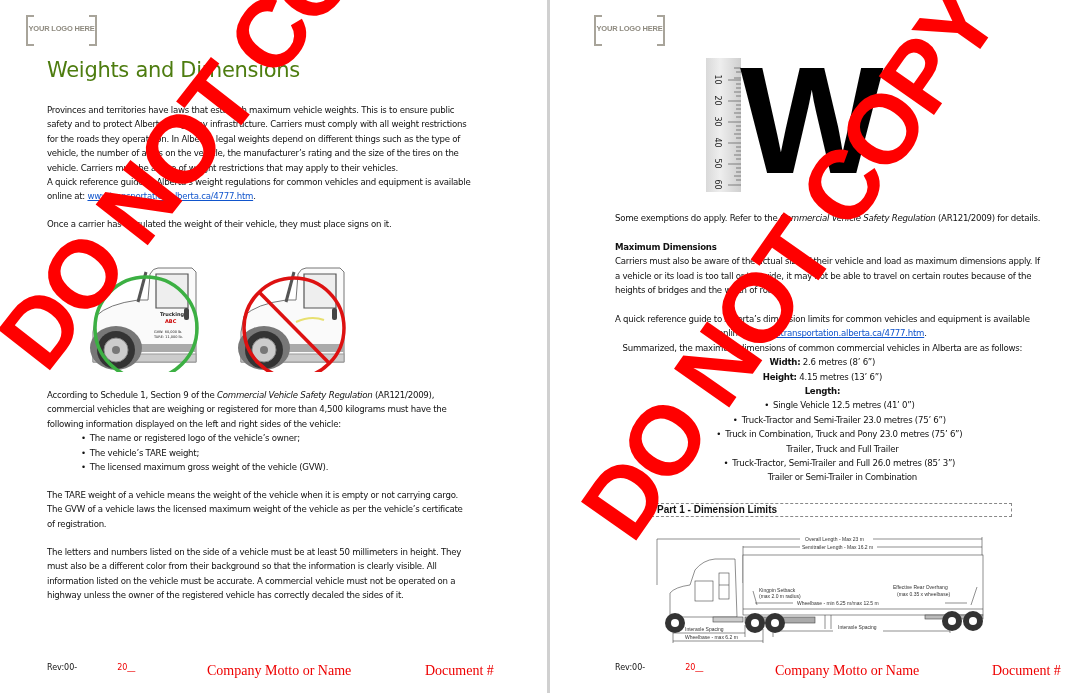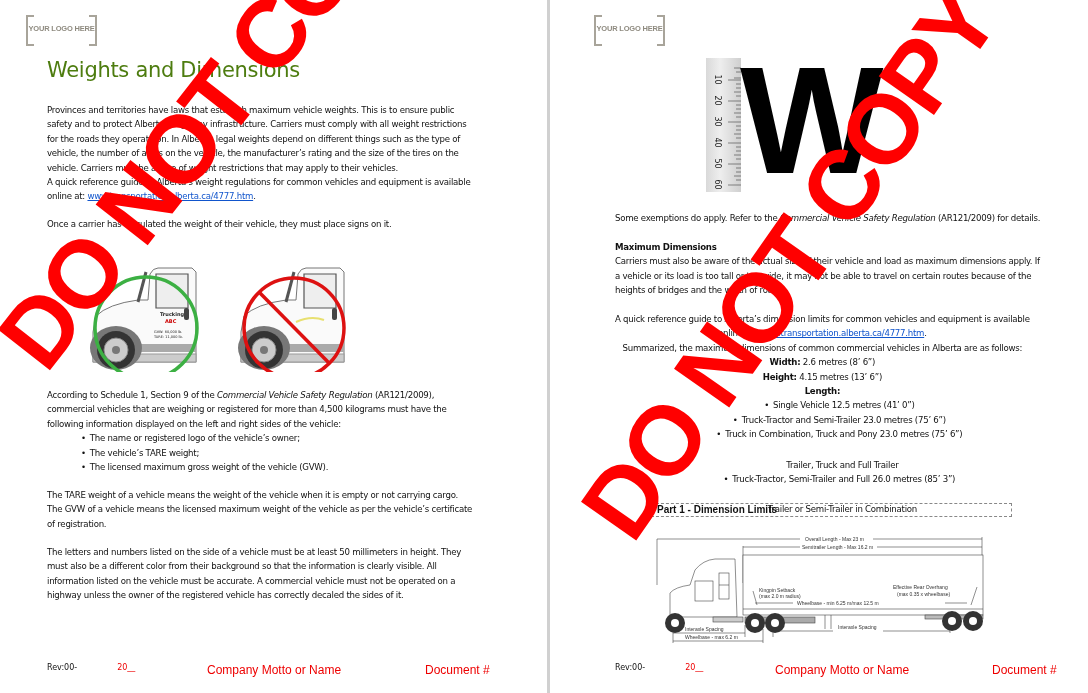--- a/index.html
+++ b/index.html
@@ -21,26 +21,26 @@
   .title { position: absolute; left: 47px; top: 58px; font-size: 21px; color: #4d7c0f; font-family: "DejaVu Sans", sans-serif; font-weight: normal; letter-spacing: -0.3px; }
 
   .text { position: absolute; font-size: 8.6px; line-height: 14.4px; color: #111; font-family: "DejaVu Sans", sans-serif; letter-spacing: -0.25px; }
   .text p { white-space: nowrap; }
   .bold { font-weight: bold; }
   .ital { font-style: italic; }
   .link { color: #1155cc; text-decoration: underline; }
   .bullets { padding-left: 34px; }
   .bullets li { list-style: none; white-space: nowrap; }
   .bullets li::before { content: "\2022"; margin-right: 4px; }
-  .indent2 { padding-left: 40px; margin-top: 16px; }
+  .indent2 { padding-left: 40px; }
 
   .footer { position: absolute; top: 663px; font-size: 9.5px; }
   .foot-rev { font-family: "DejaVu Sans", sans-serif; font-size: 8px; color: #111; }
   .foot-rev .red { color: #e00; margin-left: 40px; }
-  .foot-mid, .foot-doc { font-family: Liberation Sans, sans-serif; color: #e00; font-size: 12px; }
+  .foot-mid, .foot-doc { font-family: Liberation Serif, serif; color: #e00; font-size: 14px; }
 
   
   .truck-figure { position: absolute; }
   .diagram { position: absolute; }
 
   
   .ruler { position: absolute; left: 706px; top: 58px; width: 35px; height: 134px; background: linear-gradient(90deg,#d9d9d9,#eeeeee 40%,#cfcfcf); }
   .big-w { position: absolute; left: 740px; top: 44px; font-family: "Liberation Sans", sans-serif; font-weight: bold; font-size: 152px; line-height: 152px; color: #000; letter-spacing: -6px; }
 
   .watermark { position: absolute; pointer-events: none; color: #ff0000; font-family: "Liberation Sans", sans-serif; font-weight: bold; white-space: nowrap; }
@@ -119,21 +119,21 @@
     <p>following information displayed on the left and right sides of the vehicle:</p>
     <ul class="bullets">
       <li>The name or registered logo of the vehicle’s owner;</li>
       <li>The vehicle’s TARE weight;</li>
       <li>The licensed maximum gross weight of the vehicle (GVW).</li>
     </ul>
   </div>
 
   <div class="text" style="left:47px; top:488px;">
     <p>The TARE weight of a vehicle means the weight of the vehicle when it is empty or not carrying cargo.</p>
-    <p>The GVW of a vehicle means the licensed maximum weight of the vehicle as per the vehicle’s certificate</p>
+    <p>The GVW of a vehicle laws the licensed maximum weight of the vehicle as per the vehicle’s certificate</p>
     <p>of registration.</p>
   </div>
 
   <div class="text" style="left:47px; top:545px;">
     <p>The letters and numbers listed on the side of a vehicle must be at least 50 millimeters in height. They</p>
     <p>must also be a different color from their background so that the information is clearly visible. All</p>
     <p>information listed on the vehicle must be accurate.  A commercial vehicle must not be operated on a</p>
     <p>highway unless the owner of the registered vehicle has correctly decaled the sides of it.</p>
   </div>
 

